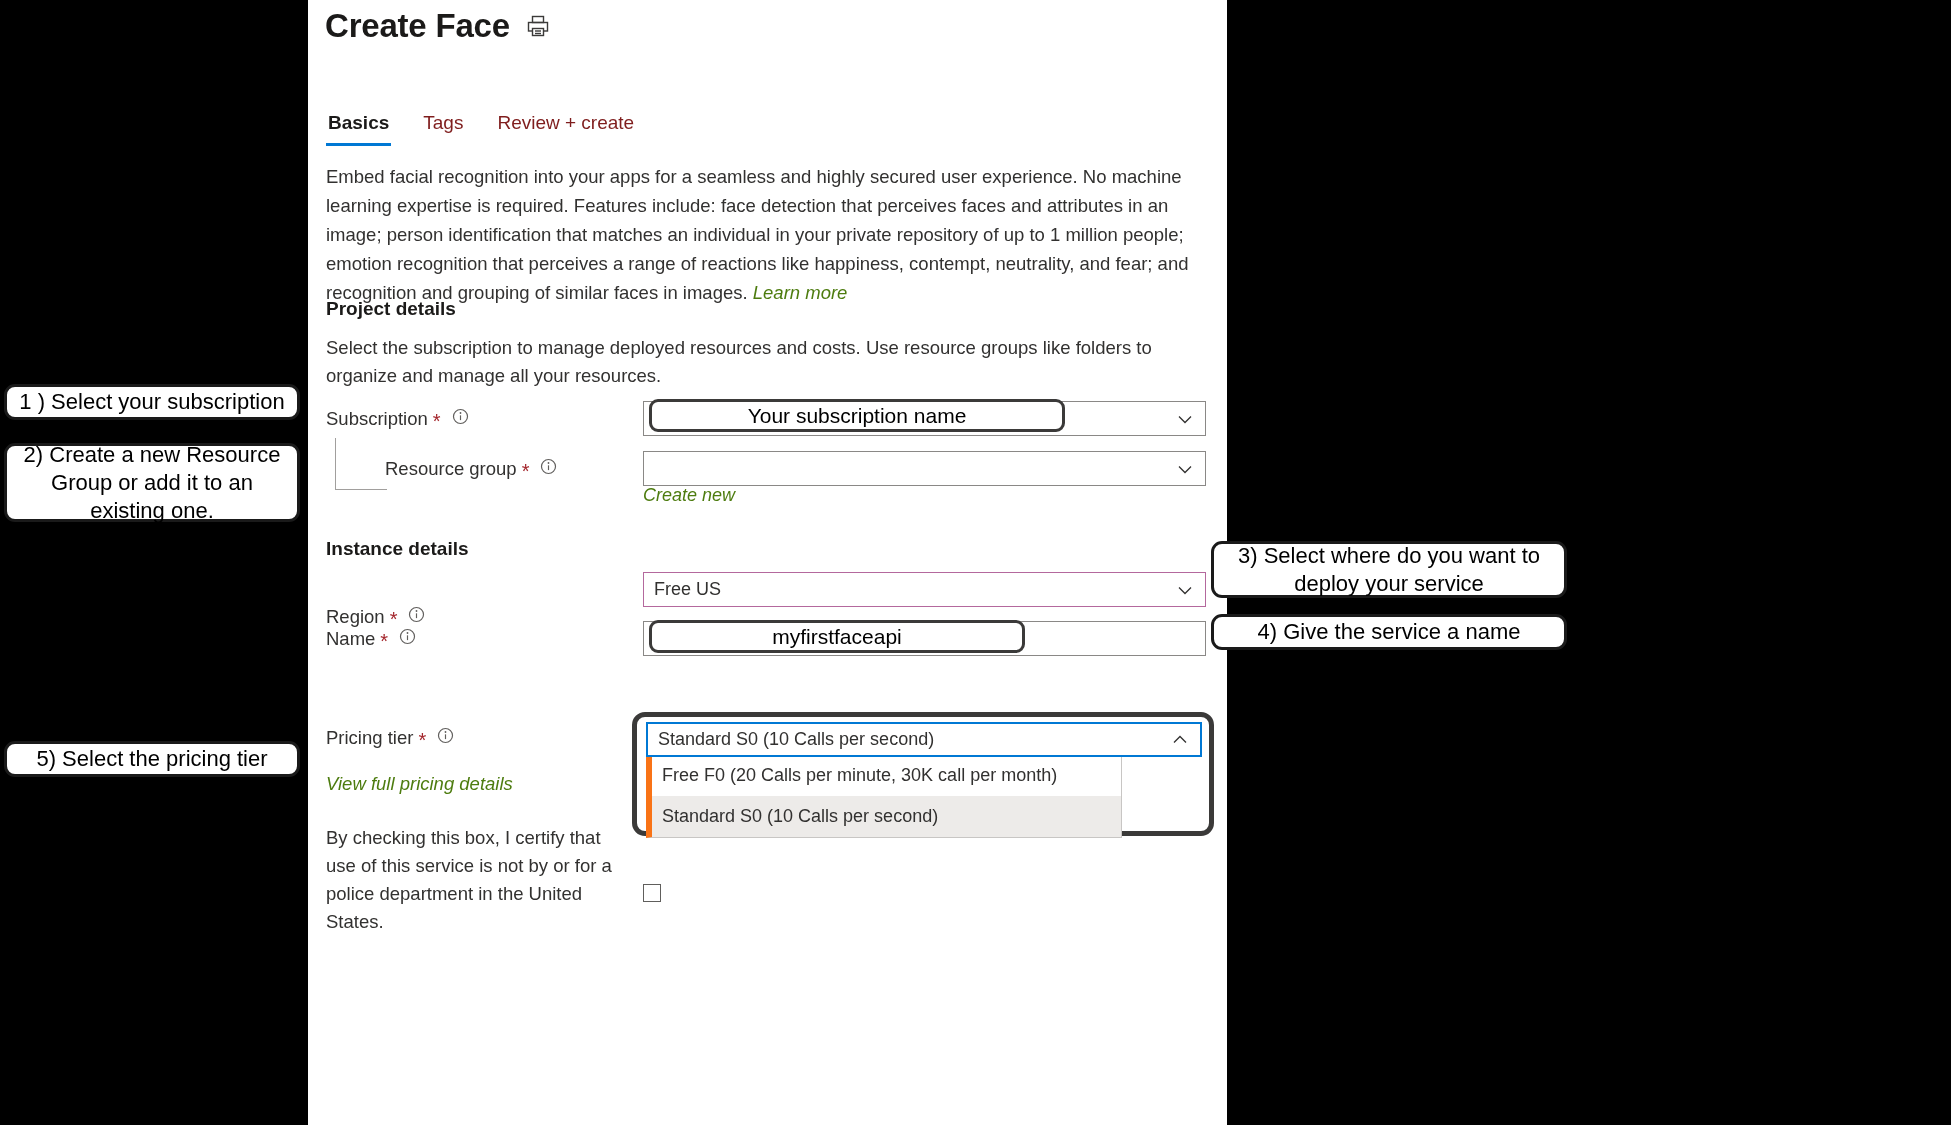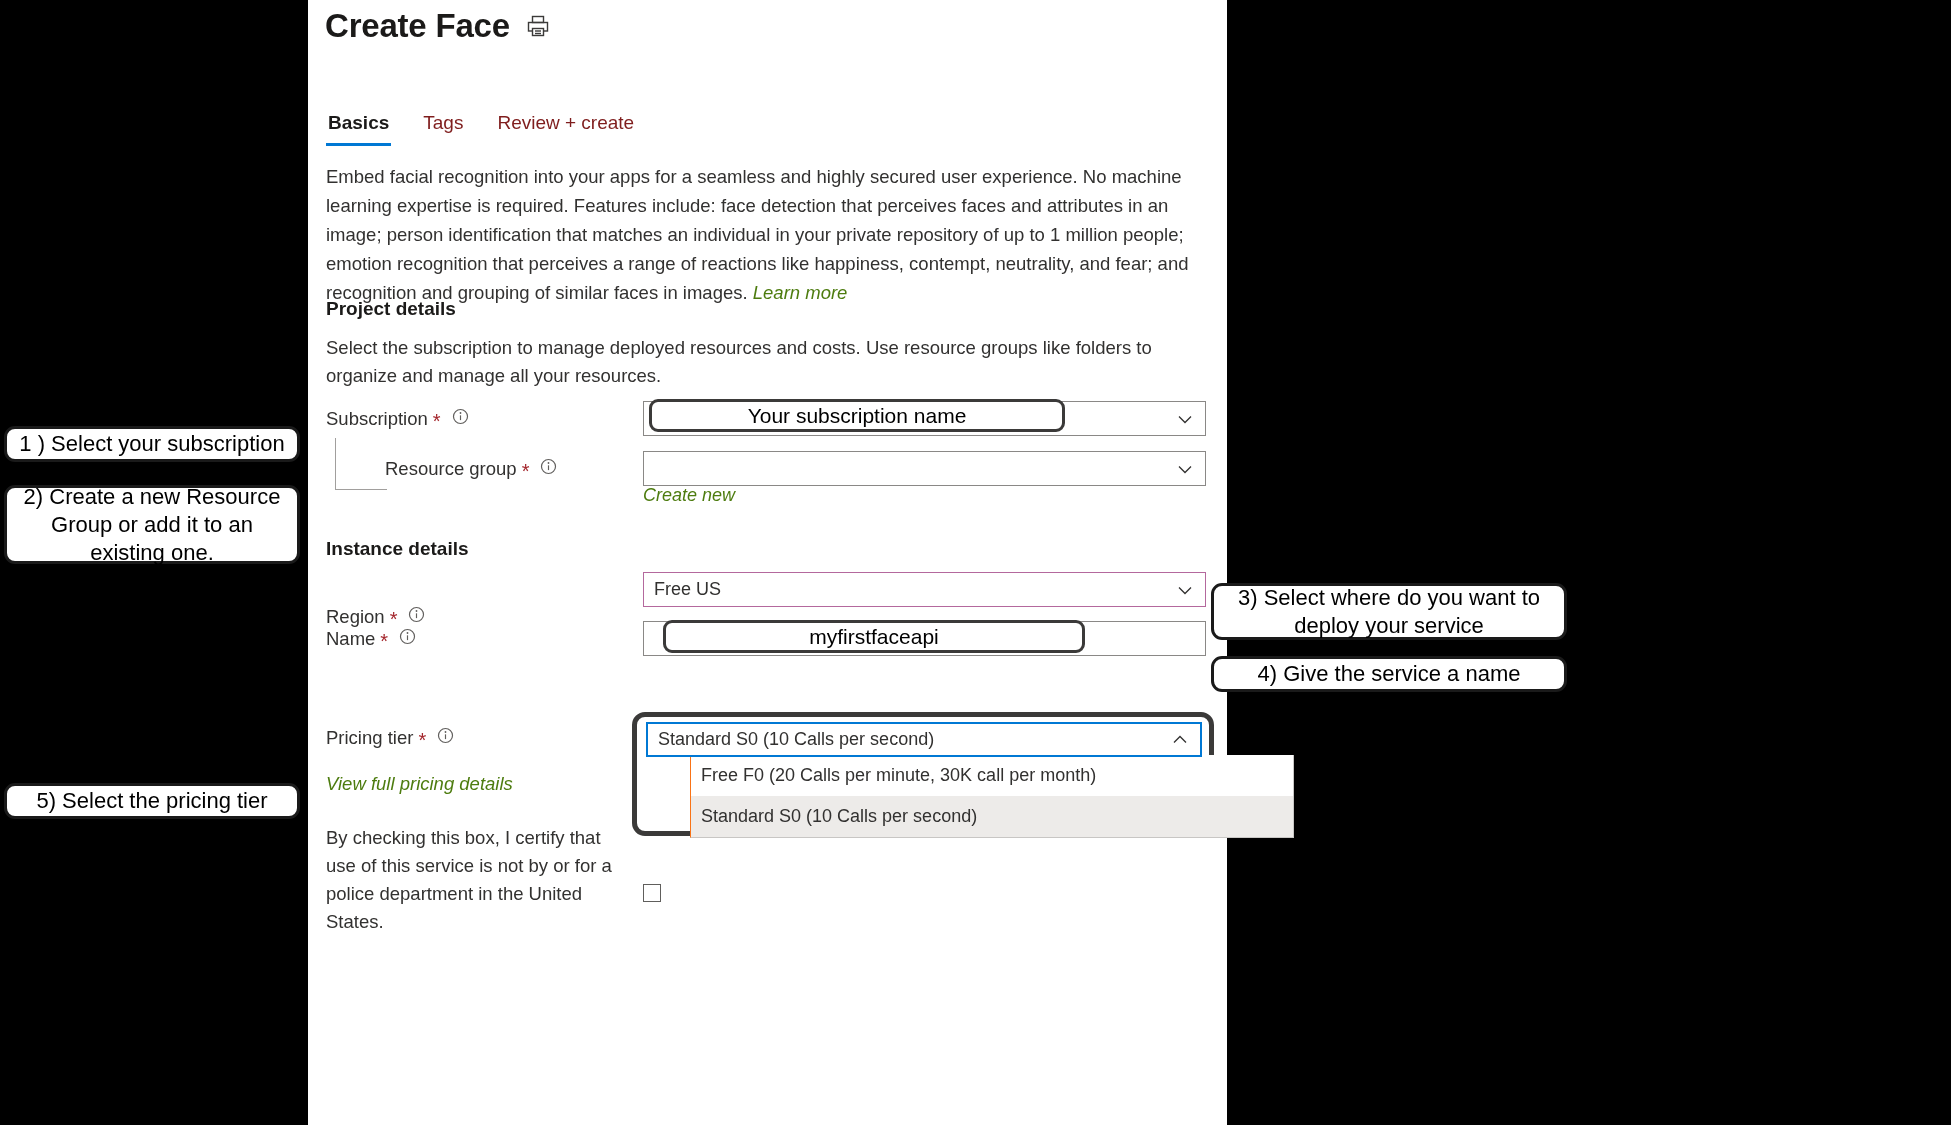--- a/index.html
+++ b/index.html
@@ -104,44 +104,42 @@
 
   
   .dd-wrap {
     position: absolute; left: 632px; top: 712px;
     width: 582px; height: 124px;
     border: 5px solid #3b3a39; border-radius: 13px;
     background: #fff; z-index: 6;
   }
   .dd-list {
     position: absolute; left: 646px; top: 755px;
-    width: 604px; z-index: 7;
+    width: 476px; z-index: 7;
     background: #fff;
-    border-left: 1px solid #f97316; border-right: 1px solid #c8c6c4;
+    border-left: 6px solid #f97316; border-right: 1px solid #c8c6c4;
     border-bottom: 1px solid #c8c6c4;
-    margin-left: 44px;
   }
   .dd-opt {
     height: 41px; display: flex; align-items: center;
     padding: 0 10px; font-size: 18px; color: #323130; cursor: pointer;
   }
   .dd-opt.sel { background: #edebe9; }
 
   
   .callout {
     position: absolute;
     background: #ffffff;
     border: 3px solid #1a1a1a;
     border-radius: 11px;
     color: #000;
     font-size: 22px; line-height: 28px;
     display: flex; align-items: center; justify-content: center;
     text-align: center;
     padding: 6px 10px;
-    margin-top: 42px;
   }
 </style>
 </head>
 <body>
 
 <div id="root">
 
   <div class="panel">
 
     <div class="title-row">
@@ -237,21 +235,21 @@
       <span class="req">*</span>
       <span>
         <svg class="info-ico" viewBox="0 0 16 16" fill="none" stroke="#605e5c" stroke-width="1.1">
           <circle cx="8" cy="8" r="6.6"></circle>
             <line x1="8" y1="6.9" x2="8" y2="11.4"></line>
             <circle cx="8" cy="4.7" r="0.85" fill="#605e5c" stroke="none"></circle>
         </svg>
       </span>
     </div>
     <div class="field" style="left:335px; top:621px; width:563px;"></div>
-    <div class="hl" style="left:355px; top:620px; width:422px; height:33px;">
+    <div class="hl" style="left:341px; top:620px; width:376px; height:33px;">
       <span>myfirstfaceapi</span>
     </div>
 
     <div class="lbl" style="left:18px; top:727px;">
       <span>Pricing tier</span>
       <span class="req">*</span>
       <span>
         <svg class="info-ico" viewBox="0 0 16 16" fill="none" stroke="#605e5c" stroke-width="1.1">
           <circle cx="8" cy="8" r="6.6"></circle>
             <line x1="8" y1="6.9" x2="8" y2="11.4"></line>

